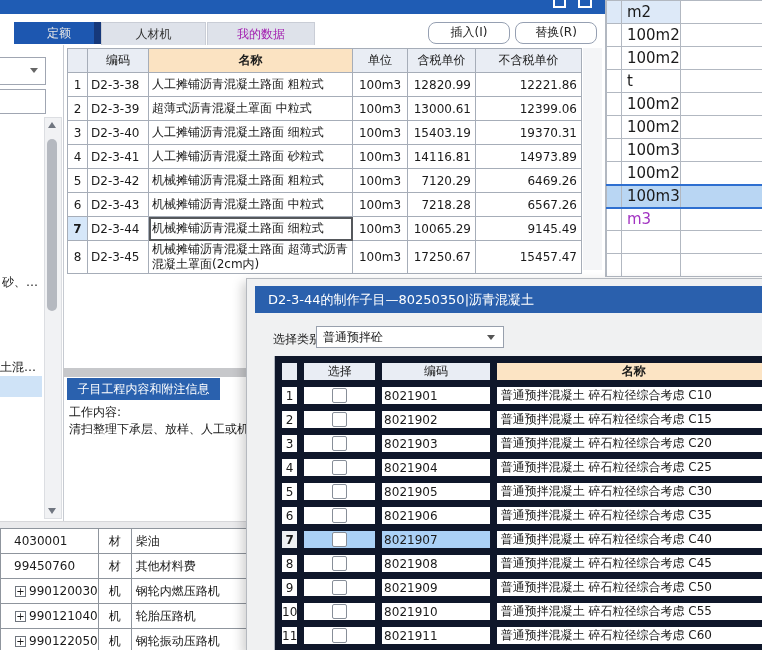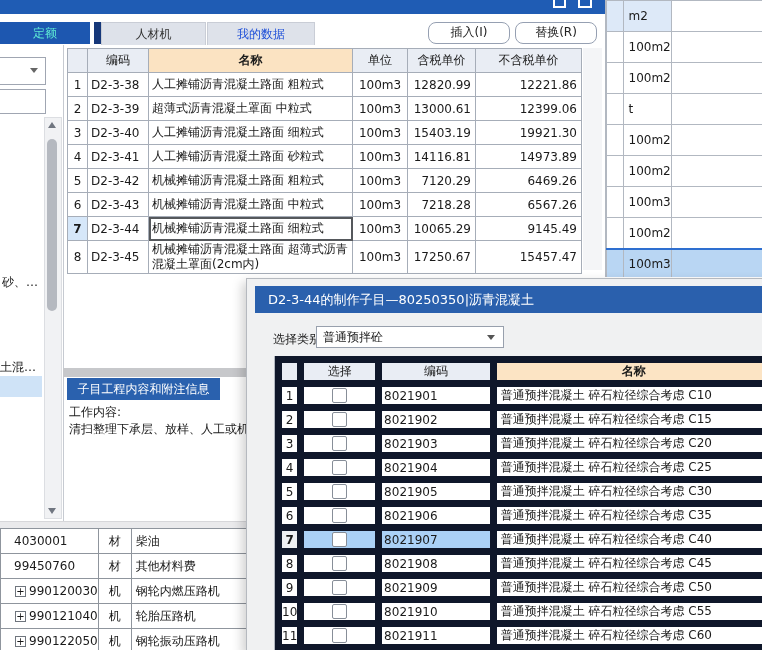--- a/index.html
+++ b/index.html
@@ -13,24 +13,24 @@
   td,th{overflow:hidden;white-space:nowrap;font-weight:normal;padding:0;box-sizing:border-box}
 
   
   #topbar{left:0;top:0;width:605px;height:14px;background:#1f5cb4;overflow:hidden}
   .wglyph{position:absolute;border:2px solid #fff;background:transparent}
   #wg1{left:553px;top:-7px;width:9px;height:11px}
   #wg2{left:578px;top:-7px;width:10px;height:11px}
 
   
   .tab{top:22px;height:22px;line-height:22px;text-align:center;cursor:default}
-  #tab-quota{left:0;width:90px;background:#1d57b0;color:#5eead4}
+  #tab-quota{left:14px;width:90px;background:#1d57b0;color:#e5e5e5}
   #tab-dark{left:94px;top:22px;width:7px;height:22px;background:#16387a}
   #tab-labor{left:101px;width:103px;background:#dee2ea;color:#333;border:1px solid #c9cdd6;border-bottom:none}
-  #tab-mydata{left:207px;width:106px;background:#dee2ea;color:#1d4ed8;border:1px solid #c9cdd6;border-bottom:none}
+  #tab-mydata{left:207px;width:106px;background:#dee2ea;color:#a21caf;border:1px solid #c9cdd6;border-bottom:none}
 
   .toolbtn{top:22px;height:20px;line-height:18px;text-align:center;background:#fff;
     border:1px solid #96a0b2;border-radius:8px;color:#222;cursor:pointer}
   #btn-insert{left:428px;width:80px}
   #btn-replace{left:515px;width:80px}
 
   
   #left-combo{left:-8px;top:57px;width:52px;height:26px;background:#fff;border:1px solid #a0a6b2}
   #left-input{left:-8px;top:89px;width:52px;height:23px;background:#fff;border:1px solid #a0a6b2}
   .tri-down{position:absolute;width:0;height:0;border-left:4px solid transparent;border-right:4px solid transparent;border-top:5px solid #666}
@@ -56,21 +56,21 @@
   #quota-table td.price{text-align:right;padding-right:4px}
   #quota-table tr.sel td.num{background:#d6e7f9;font-weight:bold}
   #quota-table td.focus{outline:2px solid #55585c;outline-offset:-2px}
   #quota-table tr.tall td{height:33px}
   #quota-table tr.tall td.name{white-space:normal}
 
   #scrollstrip{left:583px;top:48px;width:19px;height:222px;background:#f4f5f7}
 
   
   #unit-wrap{left:605px;top:0;width:157px;height:277px;overflow:hidden;border-left:1px solid #b2b8c1}
-  #unit-table td{border:1px solid #b2b8c1;height:31px;font-size:12px;background:#fff}
+  #unit-table td{border:1px solid #b2b8c1;height:23px;font-size:15px;background:#fff}
   #unit-table td.u{padding-left:5px}
   #unit-table tr.first td.rh,#unit-table tr.first td.u{background:#dde9f8}
   #unit-table tr.sel td{background:#b9d6f3;border-top:2px solid #2e6fd0;border-bottom:2px solid #2e6fd0}
   #unit-table td.accent{color:#a233c2}
 
   
   #splitter{left:63px;top:368px;width:193px;height:9px;background:#c7c8cb}
   #detail-tab{left:67px;top:378px;width:153px;height:22px;line-height:22px;text-align:center;
     background:#2a61ae;color:#fff}
   #detail-label{left:69px;top:404px}
@@ -176,21 +176,21 @@
           <td class="unit">100m3</td>
           <td class="price">13000.61</td>
           <td class="price">12399.06</td>
         </tr>
         <tr>
           <td class="num">3</td>
           <td class="code">D2-3-40</td>
           <td class="name">人工摊铺沥青混凝土路面 细粒式</td>
           <td class="unit">100m3</td>
           <td class="price">15403.19</td>
-          <td class="price">19921.30</td>
+          <td class="price">19370.31</td>
         </tr>
         <tr>
           <td class="num">4</td>
           <td class="code">D2-3-41</td>
           <td class="name">人工摊铺沥青混凝土路面 砂粒式</td>
           <td class="unit">100m3</td>
           <td class="price">14116.81</td>
           <td class="price">14973.89</td>
         </tr>
         <tr>

